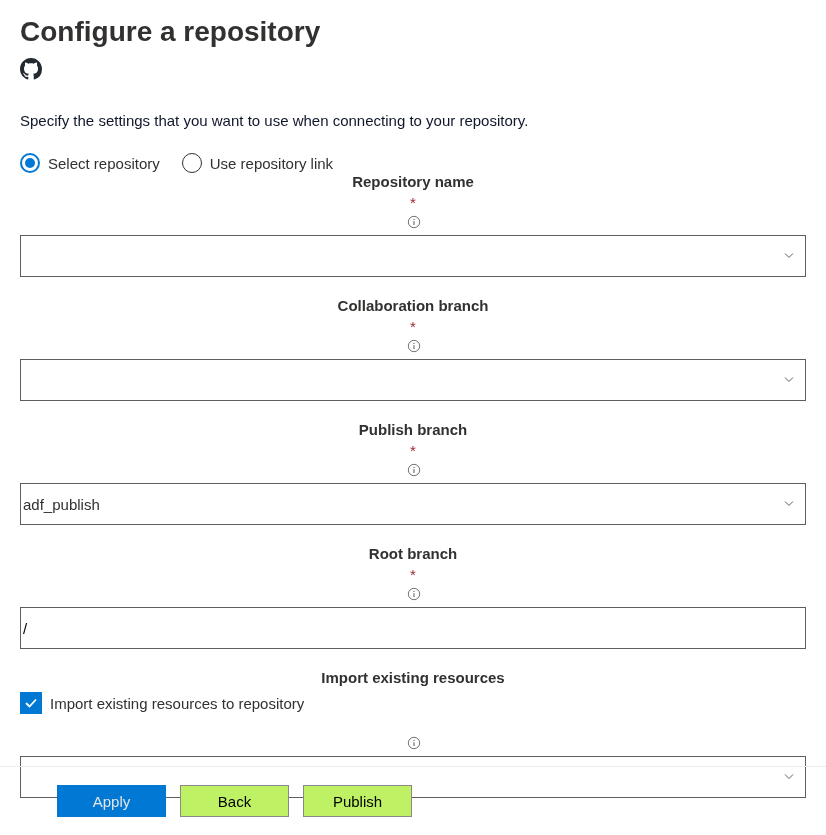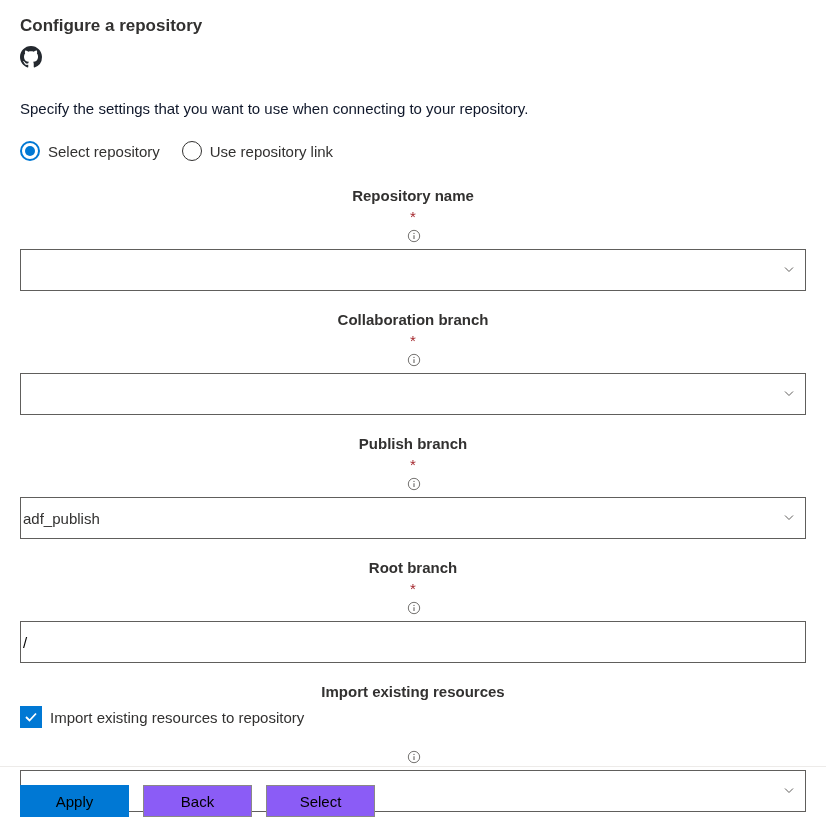--- a/index.html
+++ b/index.html
@@ -6,37 +6,36 @@
     body {
       font-family: "Segoe UI", -apple-system, BlinkMacSystemFont, sans-serif;
       color: #323130;
       background: #fff;
       width: 826px;
       height: 835px;
       position: relative;
       padding: 16px 20px 0 20px;
     }
     .title {
-      font-size: 17px;
+      font-size: 28px;
       font-weight: 600;
       margin-bottom: 10px;
     }
     .github-icon {
       margin-bottom: 28px;
     }
     .description {
       font-size: 15px;
       color: #0f172a;
       margin-bottom: 24px;
     }
     .radio-row {
       display: flex;
       align-items: flex-end;
       gap: 22px;
-      margin-bottom: 26px;
     }
     .radio-option {
       display: flex;
       align-items: center;
       gap: 8px;
       cursor: pointer;
     }
     .radio-circle {
       width: 20px;
       height: 20px;
@@ -140,32 +139,33 @@
       right: 0;
       border-top: 1px solid #edebe9;
       padding: 18px 20px 0 20px;
       display: flex;
       gap: 14px;
     }
     .btn {
       min-width: 109px;
       height: 32px;
       border: 1px solid #8a8886;
-      background: #8b5cf6;
+      background: #bef264;
       font-size: 15px;
       font-family: inherit;
       cursor: pointer;
       display: flex;
       align-items: center;
       justify-content: center;
     }
     .btn.primary {
       background: #0078d4;
-      color: #000000;
+      color: #e5e5e5;
       border-color: #0078d4;
+      margin-left: 37px;
     }
   </style>
 </head>
 <body>
 
 <h1 class="title">Configure a repository</h1>
 
 <div class="github-icon">
   <svg width="22" height="22" viewBox="0 0 16 16" fill="#24292f">
     <path d="M8 0C3.58 0 0 3.58 0 8c0 3.54 2.29 6.53 5.47 7.59.4.07.55-.17.55-.38 0-.19-.01-.82-.01-1.49-2.01.37-2.53-.49-2.69-.94-.09-.23-.48-.94-.82-1.13-.28-.15-.68-.52-.01-.53.63-.01 1.08.58 1.23.82.72 1.21 1.87.87 2.33.66.07-.52.28-.87.51-1.07-1.78-.2-3.64-.89-3.64-3.95 0-.87.31-1.59.82-2.15-.08-.2-.36-1.02.08-2.12 0 0 .67-.21 2.2.82.64-.18 1.32-.27 2-.27.68 0 1.36.09 2 .27 1.53-1.04 2.2-.82 2.2-.82.44 1.1.16 1.92.08 2.12.51.56.82 1.27.82 2.15 0 3.07-1.87 3.75-3.65 3.95.29.25.54.73.54 1.48 0 1.07-.01 1.93-.01 2.2 0 .21.15.46.55.38A8.013 8.013 0 0016 8c0-4.42-3.58-8-8-8z"></path>
@@ -300,14 +300,14 @@
       <svg width="12" height="12" viewBox="0 0 12 12">
           <path d="M2 4 L6 8 L10 4" stroke="#605e5c" stroke-width="1" fill="none"></path>
         </svg>
     </span>
   </div>
 </div>
 
 <div class="footer">
   <button class="btn primary">Apply</button>
   <button class="btn">Back</button>
-  <button class="btn">Select</button>
+  <button class="btn">Publish</button>
 </div>
 
 </body></html>

